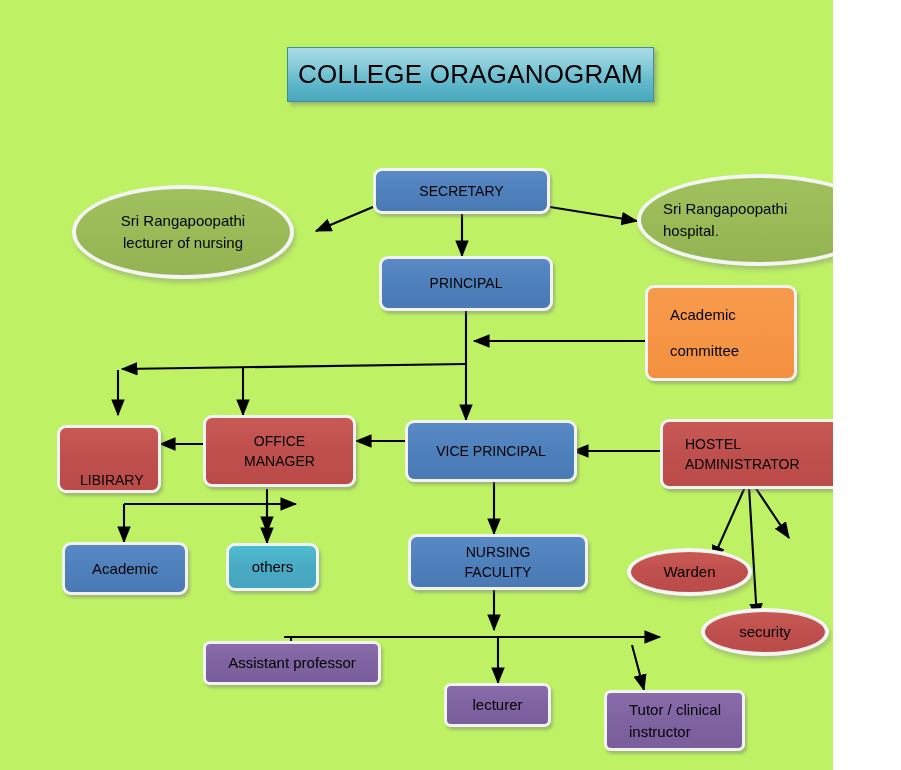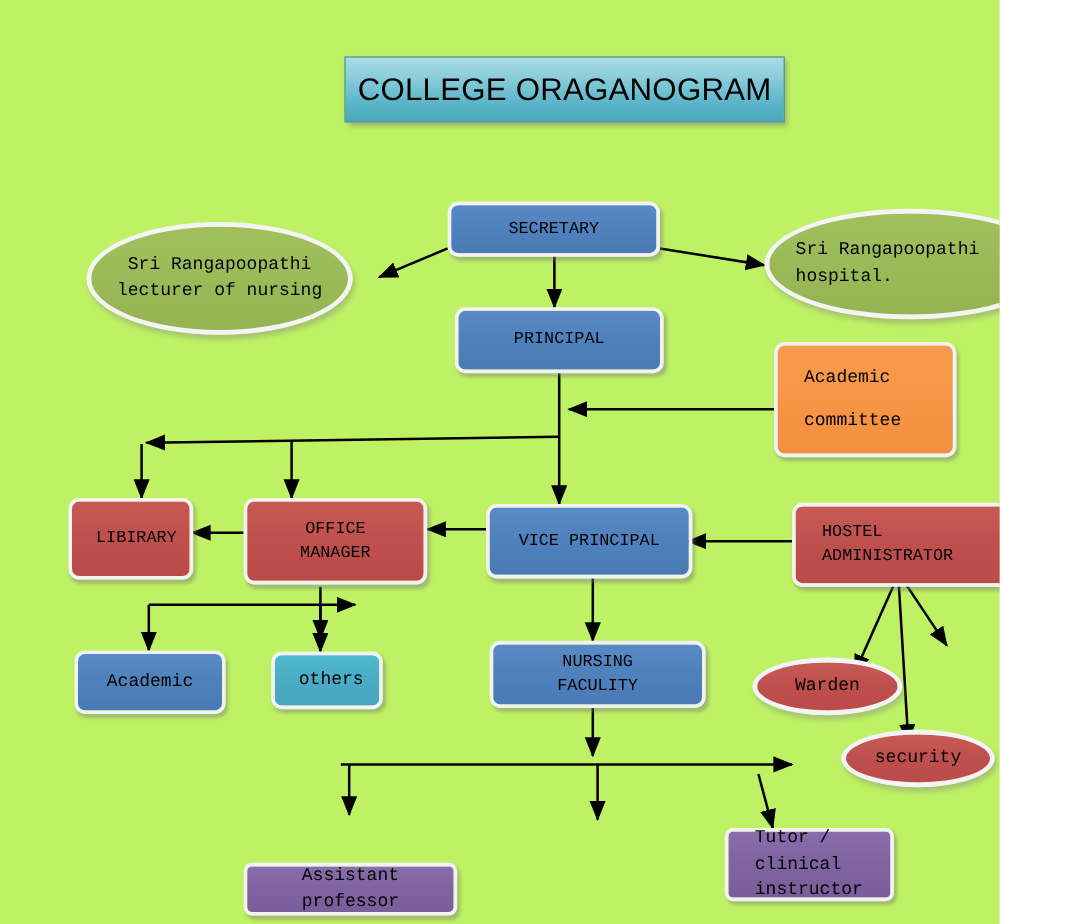--- a/index.html
+++ b/index.html
@@ -25,21 +25,21 @@
   .node {
     position: absolute;
     z-index: 2;
     display: flex;
     align-items: center;
     color: #000000;
     line-height: 1.45;
     text-align: center;
     justify-content: center;
   }
-  .node .lbl { display: block; width: 100%; padding: 0 20px; font-family: Liberation Mono, monospace; }
+  .node .lbl { display: block; width: 100%; padding: 0 20px; }
 
   
   .rect {
     border-radius: 9px;
     border: 3px solid #f2f2f2;
     box-shadow: 2px 3px 3px rgba(120,120,120,0.45);
   }
   .rect.sq { border-radius: 7px; }
 
   
@@ -180,21 +180,21 @@
     <span class="lbl">PRINCIPAL</span>
   </div>
 
   <div class="node rect fill-orange t15 left-text" style="left:645px; top:285px; width:152px; height:96px;">
     <span class="lbl">
       <span class="line2" style="margin-bottom:14px;">Academic</span>
       <span class="line2">committee</span>
     </span>
   </div>
 
-  <div class="node rect fill-red t14" style="left:57px; top:415px; width:104px; height:68px;">
+  <div class="node rect fill-red t14" style="left:57px; top:425px; width:104px; height:68px;align-items:flex-end;">
     <span class="lbl">LIBIRARY</span>
   </div>
 
   <div class="node rect fill-red t14" style="left:203px; top:415px; width:153px; height:72px;">
     <span class="lbl">OFFICE MANAGER</span>
   </div>
 
   <div class="node rect fill-blue t14" style="left:405px; top:420px; width:172px; height:62px;">
     <span class="lbl">VICE PRINCIPAL</span>
   </div>
@@ -220,24 +220,27 @@
 
   <div class="node ellipse fill-red t15" style="left:627px; top:548px; width:125px; height:48px;">
     <span class="lbl">Warden</span>
   </div>
 
 
   <div class="node ellipse fill-red t15" style="left:701px; top:608px; width:128px; height:48px;">
     <span class="lbl">security</span>
   </div>
 
-  <div class="node rect sq fill-purple t15" style="left:203px; top:719px; width:178px; height:44px;align-items:center;">
+  <div class="node rect sq fill-purple t15" style="left:203px; top:641px; width:178px; height:44px;align-items:center;">
     <span class="lbl">Assistant professor</span>
   </div>
 
+  <div class="node rect sq fill-purple t15" style="left:444px; top:683px; width:107px; height:44px;">
+    <span class="lbl">lecturer</span>
+  </div>
 
   <div class="node rect sq fill-purple t15 left-text" style="left:604px; top:690px; width:141px; height:61px;">
     <span class="lbl">
       <span class="line2">Tutor / clinical</span>
       <span class="line2">instructor</span>
     </span>
   </div>
 
 </div>
 

